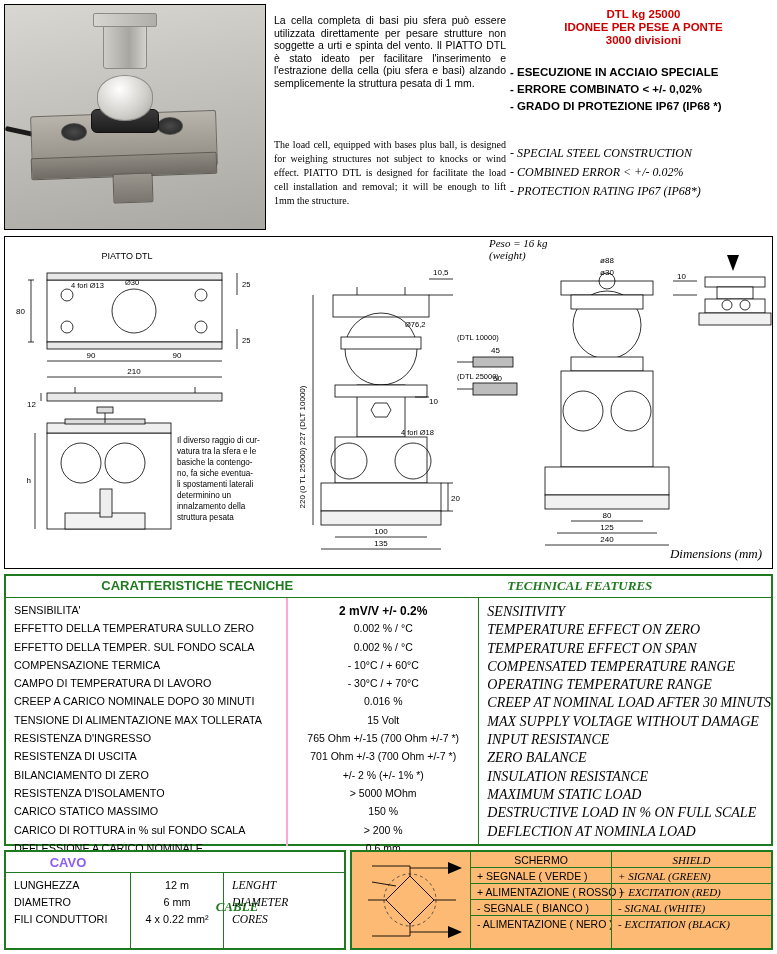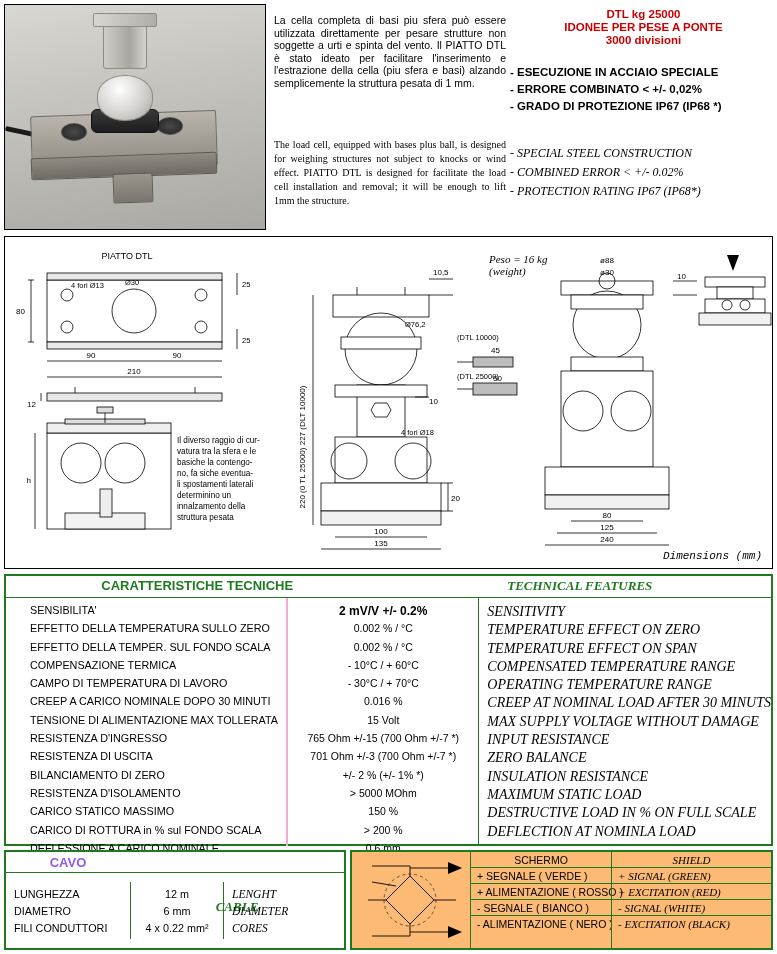--- a/index.html
+++ b/index.html
@@ -84,54 +84,54 @@
     font-size:12px; line-height:19px;
   }
 
   
   .draw-box {
     position:absolute; left:4px; top:236px; width:769px; height:333px;
     border:1px solid #000; background:#fff;
   }
   .dim-note {
     position:absolute; right:10px; bottom:6px;
-    font-family:Liberation Mono, monospace; font-style:italic; font-size:11px;
+    font-family:Liberation Serif, serif; font-style:italic; font-size:13px;
   }
   svg { display:block; }
 
   
   .tech {
     position:absolute; left:4px; top:574px; width:769px; height:272px;
     border:2px solid #1f7a1f; background:#fff;
   }
   .tech-head { display:flex; height:22px; border-bottom:1px solid #1f7a1f;align-items:flex-end; }
   .tech-head .l, .tech-head .r {
     flex:1; text-align:center; font-size:13px; color:#1f7a1f; font-weight:bold;
     line-height:22px;
   }
   .tech-head .r { font-family:"Liberation Serif", serif; font-style:italic; }
   .tech-body { display:flex; height:248px; }
-  .col-it { width:284px; padding:6px 0 0 24px; }
+  .col-it { width:284px; padding:6px 0 0 8px; }
   .col-val { width:196px; border-left:2px solid #f9a8d4; border-right:1px solid #1f7a1f; padding:6px 0 0 0; text-align:center;}
   .col-en { flex:1; padding:6px 0 0 8px; font-family:"Liberation Serif", serif; font-style:italic; }
   .row { height:18.3px; font-size:10.8px; white-space:nowrap; }
   .col-en .row { font-size:14px; }
   .col-val .row { font-size:10.5px; }
   .col-val .row.first { font-weight:bold; font-size:12px; }
 
   
   .cable {
     position:absolute; left:4px; top:850px; width:342px; height:100px;
     border:2px solid #1f7a1f; background:#fff;
   }
   .cable-head { height:21px; display:flex; border-bottom:1px solid #1f7a1f; }
   .cable-head .l { width:124px; text-align:center; color:#8b5cf6; font-weight:bold; font-size:13px; line-height:21px;}
   .cable-head .r { flex:1; text-align:center; color:#1f7a1f; font-weight:bold; font-size:13px; line-height:21px;
      font-family:"Liberation Serif", serif; font-style:italic;margin-top:44px;}
-  .cable-body { display:flex; height:75px;align-items:center; }
+  .cable-body { display:flex; height:75px; }
   .cb-c1 { width:124px; padding:6px 0 0 8px; }
   .cb-c2 { width:94px; border-left:1px solid #1f7a1f; border-right:1px solid #1f7a1f; padding:6px 0 0 0; text-align:center; }
   .cb-c3 { flex:1; padding:6px 0 0 8px; font-family:"Liberation Serif", serif; font-style:italic; }
   .cb-row { height:17px; font-size:10.8px; white-space:nowrap; }
   .cb-c3 .cb-row { font-size:11.5px; }
 
   
   .wiring {
     position:absolute; left:350px; top:850px; width:423px; height:100px;
     border:2px solid #1f7a1f; background:#fdba74; display:flex;
@@ -314,21 +314,21 @@
 
         <line x1="566" y1="284" x2="638" y2="284"></line>
         <text x="602" y="281" font-size="8" stroke="none" fill="#000" text-anchor="middle">80</text>
         <line x1="552" y1="296" x2="652" y2="296"></line>
         <text x="602" y="293" font-size="8" stroke="none" fill="#000" text-anchor="middle">125</text>
         <line x1="540" y1="308" x2="664" y2="308"></line>
         <text x="602" y="305" font-size="8" stroke="none" fill="#000" text-anchor="middle">240</text>
       </g>
     </svg>
 
-    <div style="position:absolute;left:484px;top:16px;font-family:'Liberation Serif',serif;font-style:italic;font-size:11px;">
+    <div style="position:absolute;left:484px;top:0;font-family:'Liberation Serif',serif;font-style:italic;font-size:11px;">
       <div>Peso = 16 kg</div>
       <div>(weight)</div>
     </div>
 
     <div class="dim-note">Dimensions (mm)</div>
   </div>
 
   <div class="tech">
     <div class="tech-head">
       <div class="l">CARATTERISTICHE TECNICHE</div>

